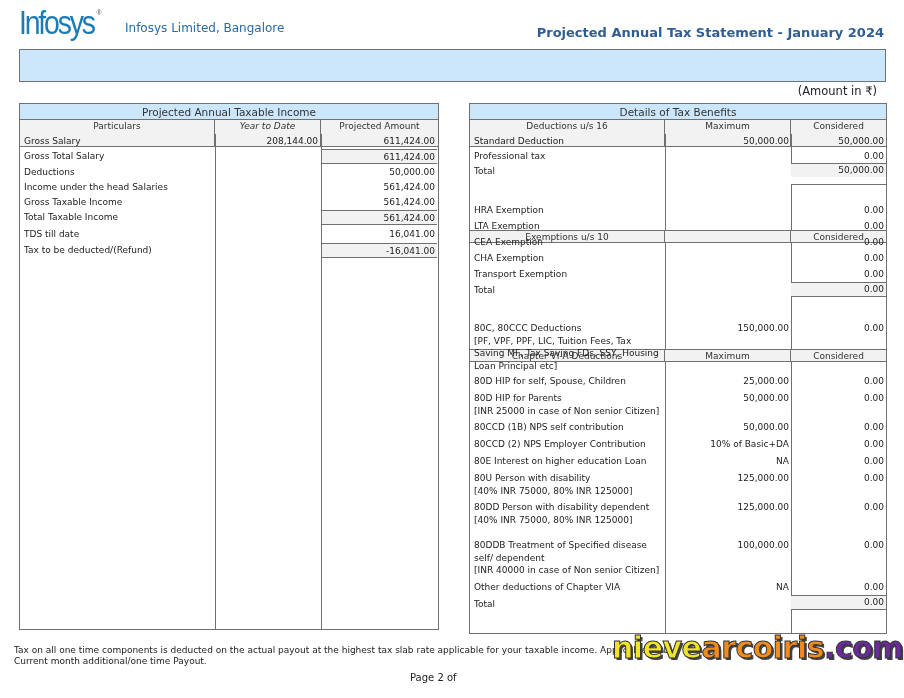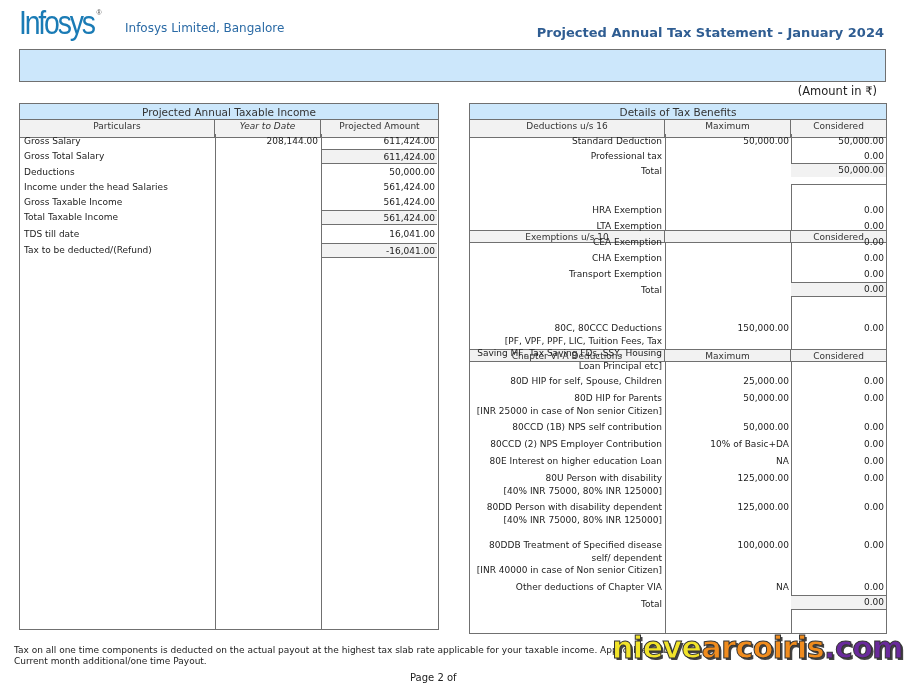--- a/index.html
+++ b/index.html
@@ -9,21 +9,21 @@
     .logo { position: absolute; left: 19px; top: 4px; font-family: "Liberation Sans", sans-serif; font-size: 33px; letter-spacing: -2.5px; color: #1a7bb5; font-weight: normal; transform: scaleX(0.86); transform-origin: left top; }
     .logo .reg { font-size: 8px; letter-spacing: 0; vertical-align: top; position: relative; top: 4px; left: 3px; color: #555; }
     .company { position: absolute; left: 125px; top: 21px; font-size: 12px; color: #2a6aa5; font-family: "DejaVu Sans", sans-serif; }
     .stmt-title { position: absolute; right: 20px; top: 25px; font-size: 13px; font-weight: bold; color: #2f5d92; }
 
     .banner { position: absolute; left: 19px; top: 49px; width: 867px; height: 33px; background: #cce7fb; border: 1px solid #707070; }
     .amount-note { position: absolute; right: 27px; top: 84px; font-size: 11.5px; color: #222; }
 
     .panel { position: absolute; border: 1px solid #707070; font-size: 9px; }
     .panel-title { background: #cce7fb; text-align: center; font-size: 10.5px; height: 16px; line-height: 16px; border-bottom: 1px solid #707070; color: #333; }
-    .col-head { display: flex; background: #f2f2f2; border-bottom: 1px solid #707070; height: 18px; line-height: 12px; }
+    .col-head { display: flex; background: #f2f2f2; border-bottom: 1px solid #707070; height: 27px; line-height: 12px; }
     .col-head div { text-align: center; font-size: 9px; color: #333; }
     .vline { position: absolute; top: 0; bottom: 0; width: 1px; background: #707070; }
 
     
     .left { left: 19px; top: 103px; width: 420px; height: 527px; }
     .left .c1 { width: 195px; border-right: 1px solid #707070; }
     .left .c2 { width: 106px; border-right: 1px solid #707070; font-style: italic; }
     .left .c3 { flex: 1; }
     .lrow { position: absolute; left: 0; right: 0; height: 16px; font-size: 9px; }
     .lrow .lbl { position: absolute; left: 4px; top: 2px; text-align: right; }
@@ -33,21 +33,21 @@
     .amt.shade { background: #f2f2f2; }
 
     
     .right { left: 469px; top: 103px; width: 418px; height: 531px; }
     .right .c1 { width: 195px; border-right: 1px solid #707070; }
     .right .c2 { width: 126px; border-right: 1px solid #707070; }
     .right .c3 { flex: 1; }
     .section-head { position: absolute; left: 0; right: 0; height: 13px; line-height: 12px; background: #f2f2f2; border-top: 1px solid #707070; border-bottom: 1px solid #707070; display: flex; margin-top: 43px; }
     .section-head div { text-align: center; font-size: 9px; color: #333; }
     .rrow { position: absolute; left: 0; right: 0; font-size: 9px; line-height: 12.5px; }
-    .rrow .lbl { position: absolute; left: 4px; top: 1px; width: 188px; text-align: right; }
+    .rrow .lbl { position: absolute; left: 4px; top: 1px; width: 188px; }
     .rrow .max { position: absolute; left: 196px; width: 123px; text-align: right; top: 1px; }
     .rrow .con { position: absolute; left: 322px; right: 1px; text-align: right; padding-right: 1px; top: 1px; }
     .tot-cell { position: absolute; left: 321px; right: 0; height: 15px; background: #f2f2f2; border-top: 1px solid #707070; border-bottom: 1px solid #707070; text-align: right; font-size: 9px; padding-right: 2px; padding-top: 1px; }
 
     .footnote { position: absolute; left: 14px; top: 645px; font-size: 9px; line-height: 11px; color: #222; width: 880px; }
     .pageno { position: absolute; left: 410px; top: 672px; font-size: 10px; color: #222; }
     .watermark { position: absolute; left: 612px; top: 630px; font-family: "DejaVu Sans", sans-serif; font-weight: bold; font-size: 30px; letter-spacing: -0.5px; -webkit-text-stroke: 1px #333; text-shadow: 2px 2px 0 #444; }
     .wm-a { color: #f1e32a; } .wm-b { color: #f08c1e; } .wm-c { color: #6a2a9c; }
   </style>
 </head>

